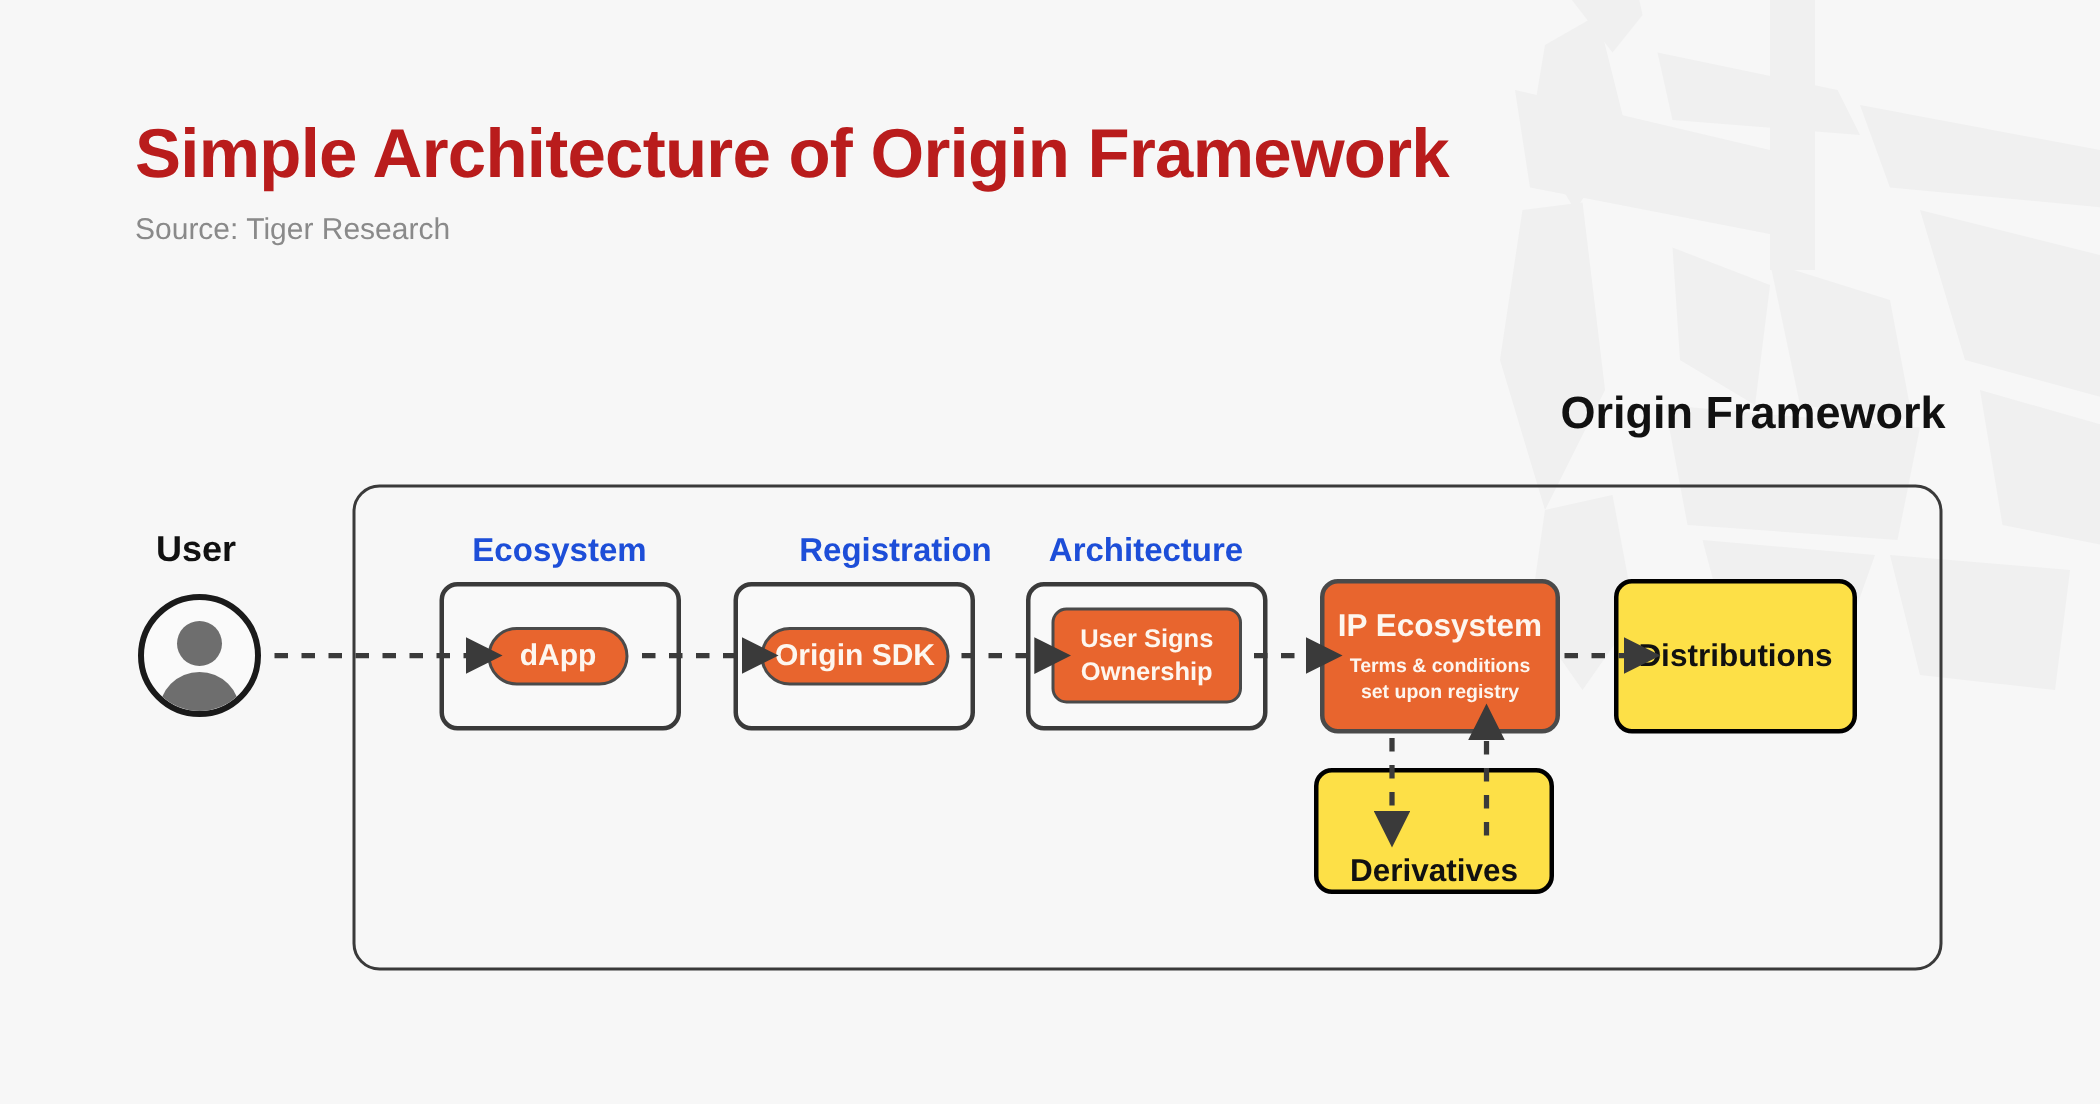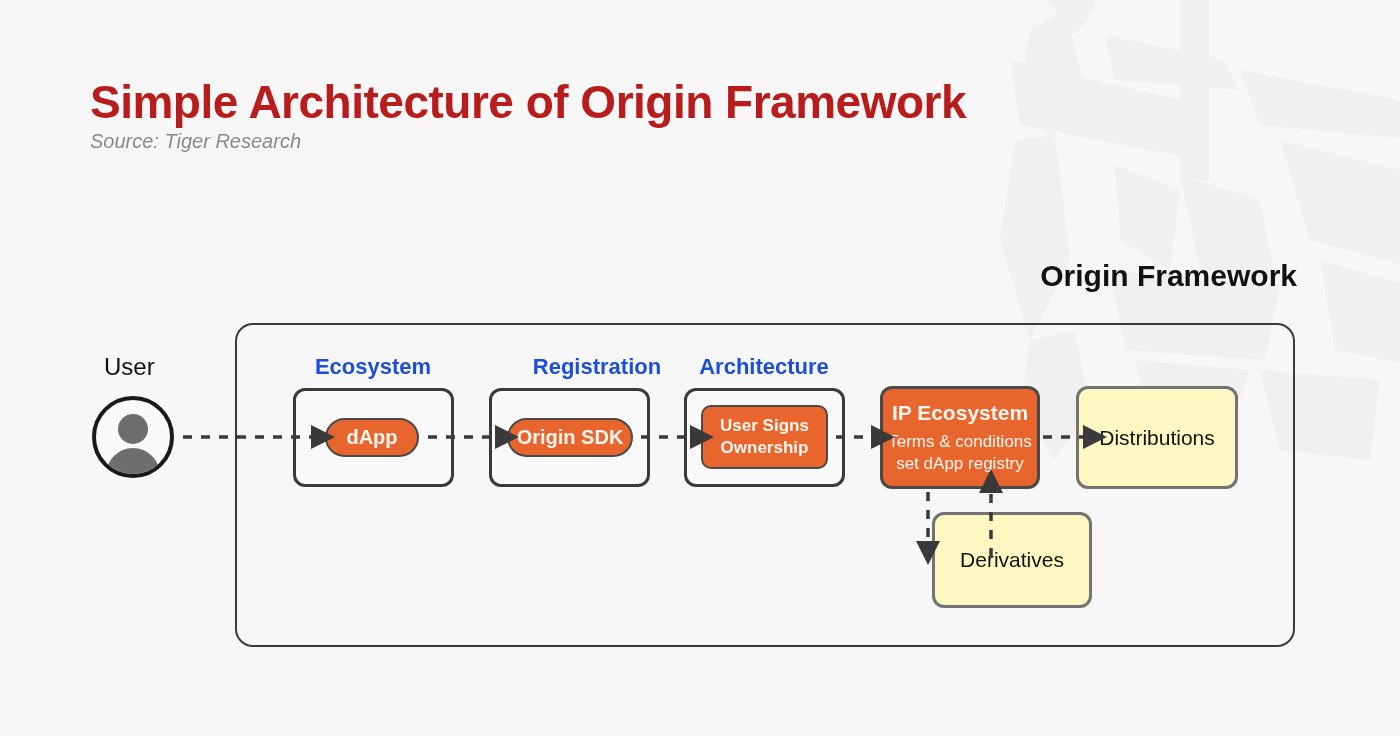--- a/index.html
+++ b/index.html
@@ -29,23 +29,22 @@
   #header { position: absolute; left: 90px; top: 78px; }
   #page-title {
     font-size: 46px;
     font-weight: bold;
     color: #b91c1c;
     letter-spacing: -0.5px;
     line-height: 1.05;
     white-space: nowrap;
   }
   #source-line {
-    margin-top: 4px;
+    margin-top: 16px;
     font-size: 20px;
-    font-style: italic;
     color: #8a8a8a;
     white-space: nowrap;
   }
 
   
   #diagram-title {
     position: absolute;
     left: 0; right: 0;
     top: 259px;
     text-align: right;
@@ -95,37 +94,37 @@
     align-items: center;
     justify-content: center;
     text-align: center;
     font-weight: bold;
   }
   .pill { border-radius: 999px; align-items: center; }
   .rrect { border-radius: 10px; }
 
   .node-plain {
     position: absolute;
-    border: 3px solid #737373;
+    border: 3px solid #000000;
     border-radius: 12px;
-    background: #fef9c3;
+    background: #fde047;
     display: flex;
     align-items: center;
     justify-content: center;
     font-size: 21px;
-    font-weight: normal;
+    font-weight: bold;
     color: #111111;
     text-align: center;
   }
 
   
   #user-label {
     position: absolute;
     left: 104px; top: 353px;
-    font-size: 24px; font-weight: normal; color: #111111;
+    font-size: 24px; font-weight: bold; color: #111111;
   }
   #user-avatar {
     position: absolute;
     left: 92px; top: 396px;
     width: 82px; height: 82px;
     border: 4px solid #1a1a1a;
     border-radius: 50%;
     background: #fafafa;
     overflow: hidden;
   }
@@ -148,21 +147,21 @@
 
   
   #connectors {
     position: absolute;
     left: 0; top: 0;
     width: 1400px; height: 736px;
     pointer-events: none;
   }
 
   .ip-title { font-size: 21px; line-height: 1.1; }
-  .ip-sub { font-size: 17px; line-height: 1.25; margin-top: 7px; font-weight: normal; }
+  .ip-sub { font-size: 13px; line-height: 1.25; margin-top: 7px; font-weight: bold; }
 </style>
 </head>
 <body>
 
 <svg id="watermark" viewBox="0 0 560 520">
   <g fill="#f0f0f0">
     <polygon points="180,10 200,0 215,70 195,95 168,60"></polygon>
     <polygon points="150,90 185,70 205,150 170,200 140,150"></polygon>
     <polygon points="135,200 175,195 190,320 150,400 120,300"></polygon>
     <polygon points="150,400 195,390 210,470 175,520 140,470"></polygon>
@@ -213,28 +212,28 @@
 </div>
 
 <div class="node-orange rrect" style="left:701px; top:405px; width:127px; height:64px; font-size:17px; line-height:1.3;">
   <span>User Signs</span>
   <span>Ownership</span>
 </div>
 
 <div class="node-orange rrect" style="left:880px; top:386px; width:160px; height:103px; border-width:3px; border-radius:12px;">
   <span class="ip-title">IP Ecosystem</span>
   <span class="ip-sub">Terms &amp; conditions</span>
-  <span class="ip-sub" style="margin-top:0;">set dApp registry</span>
+  <span class="ip-sub" style="margin-top:0;">set upon registry</span>
 </div>
 
 <div class="node-plain" style="left:1076px; top:386px; width:162px; height:103px;">
   <span>Distributions</span>
 </div>
 
-<div class="node-plain" style="left:932px; top:512px; width:160px; height:96px;">
+<div class="node-plain" style="left:876px; top:512px; width:160px; height:84px;align-items:flex-end;">
   <span>Derivatives</span>
 </div>
 
 <svg id="connectors">
   <defs>
     <marker id="arrow" viewBox="0 0 10 10" refX="1" refY="5" markerWidth="7" markerHeight="7" orient="auto-start-reverse">
       <path d="M 0 0 L 10 5 L 0 10 z" fill="#3a3a3a"></path>
     </marker>
   </defs>
 

